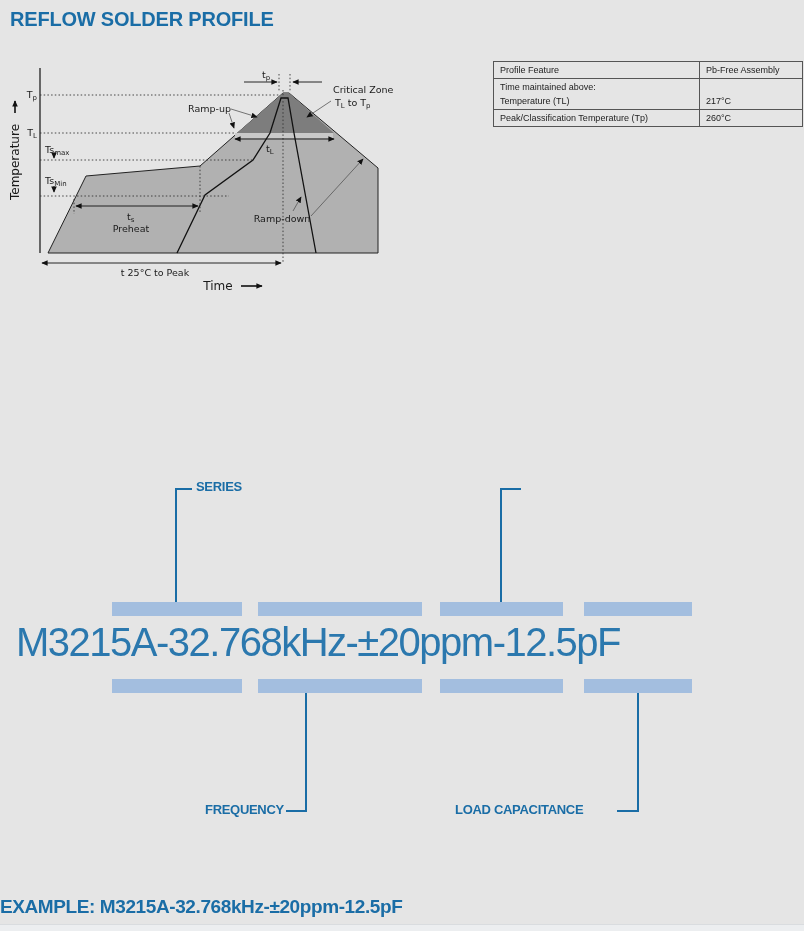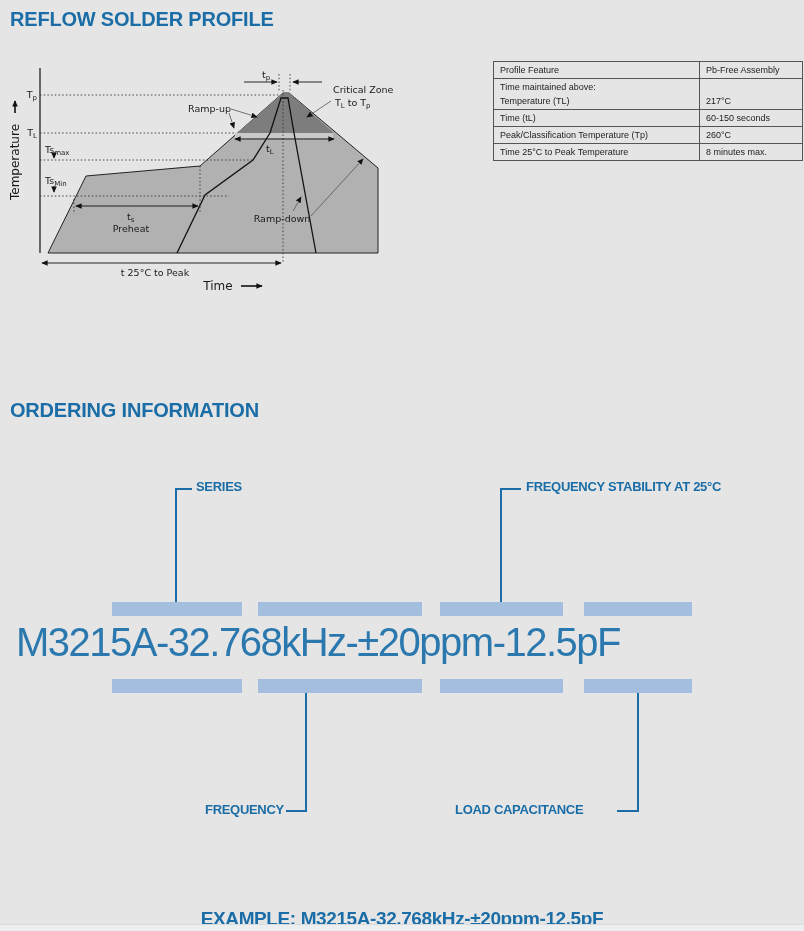--- a/index.html
+++ b/index.html
@@ -11,22 +11,22 @@
   .spec-table{position:absolute;left:493px;top:61px;width:310px;border-collapse:collapse;
               font-size:9px;color:#222;}
   .spec-table td{border:1px solid #555;padding:1px 6px;vertical-align:top;line-height:14px;margin-top:12px;}
   .spec-table td.val{width:90px;}
   .spec-table .l{height:14px;line-height:14px;white-space:nowrap;}
   
   .ord-label{font-weight:bold;font-size:13px;letter-spacing:-0.3px;color:#1a6da6;white-space:nowrap;}
   .bar{position:absolute;height:14px;background:#a3bedf;}
   .part-number{position:absolute;left:0;top:620px;width:636px;text-align:center;
                font-size:40px;letter-spacing:-1.5px;color:#2b78ae;white-space:nowrap;}
-  .example-line{position:absolute;left:0;top:896px;width:804px;text-align:center;
-                font-weight:bold;font-size:19px;letter-spacing:-0.4px;color:#1a6da6;margin-top:12px;}
+  .example-line{position:absolute;left:0;top:896px;width:804px;text-align:left;
+                font-weight:bold;font-size:19px;letter-spacing:-0.4px;color:#1a6da6;}
   .footer-strip{position:absolute;left:0;top:924px;width:804px;height:7px;
                 background:#eceef0;border-top:1px solid #d9dcdf;}
   
   .dg-txt{font-family:"DejaVu Sans",sans-serif;font-size:9.5px;fill:#1a1a1a;}
   .dg-sub{font-size:7px;}
   .dg-axis{font-family:"DejaVu Sans",sans-serif;font-size:12px;fill:#1a1a1a;}
 </style>
 </head>
 <body>
 
@@ -113,38 +113,28 @@
       <td>
         <div class="l">Time maintained above:</div>
         <div class="l">Temperature (TL)</div>
       </td>
       <td class="val">
         <div class="l"></div>
         <div class="l">217°C</div>
       </td>
     </tr>
     <tr>
-      <td>Time (tL)</td>
-      <td class="val">60-150 seconds</td>
-    </tr>
-    <tr>
       <td>Peak/Classification Temperature (Tp)</td>
       <td class="val">260°C</td>
-    </tr>
-    <tr>
-      <td>Time 25°C to Peak Temperature</td>
-      <td class="val">8 minutes max.</td>
     </tr>
   </tbody>
     </table>
 
-  <div class="abs sec-title" style="left:10px;top:399px;">ORDERING INFORMATION</div>
 
   <div class="abs ord-label" style="left:196px;top:479px;">SERIES</div>
-  <div class="abs ord-label" style="left:526px;top:479px;">FREQUENCY STABILITY AT 25°C</div>
   <div class="abs ord-label" style="left:205px;top:802px;">FREQUENCY</div>
   <div class="abs ord-label" style="left:455px;top:802px;">LOAD CAPACITANCE</div>
 
   <svg class="abs" style="left:0;top:470px;pointer-events:none;" width="804" height="360" viewBox="0 0 804 360">
     <g stroke="#1a6da6" stroke-width="2" fill="none">
       <polyline points="192,19 176,19 176,139"></polyline>
       <polyline points="521,19 501,19 501,139"></polyline>
       <polyline points="286,341 306,341 306,217"></polyline>
       <polyline points="617,341 638,341 638,217"></polyline>
     </g>

